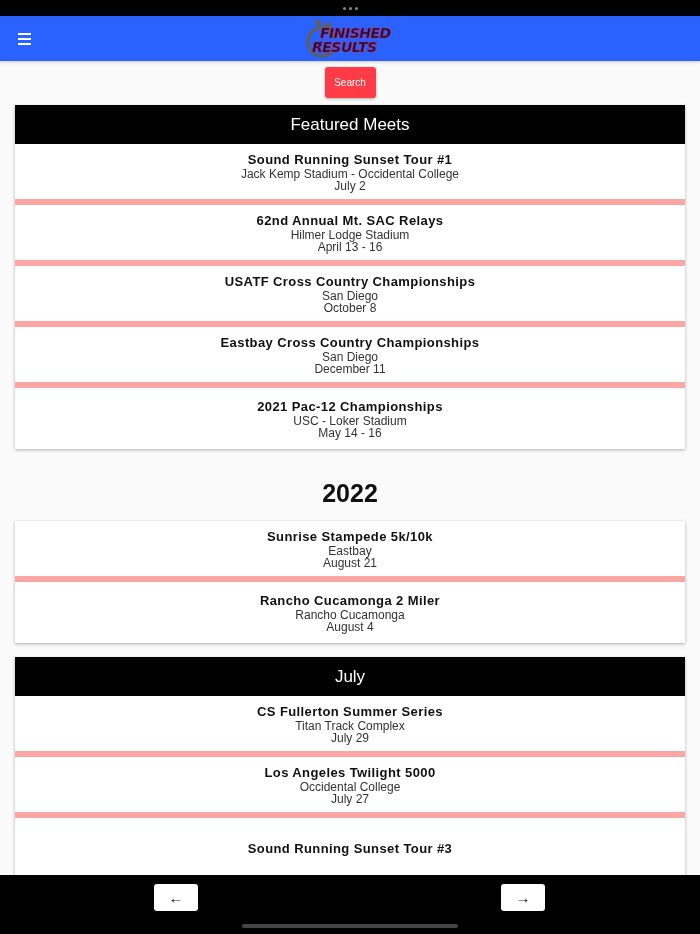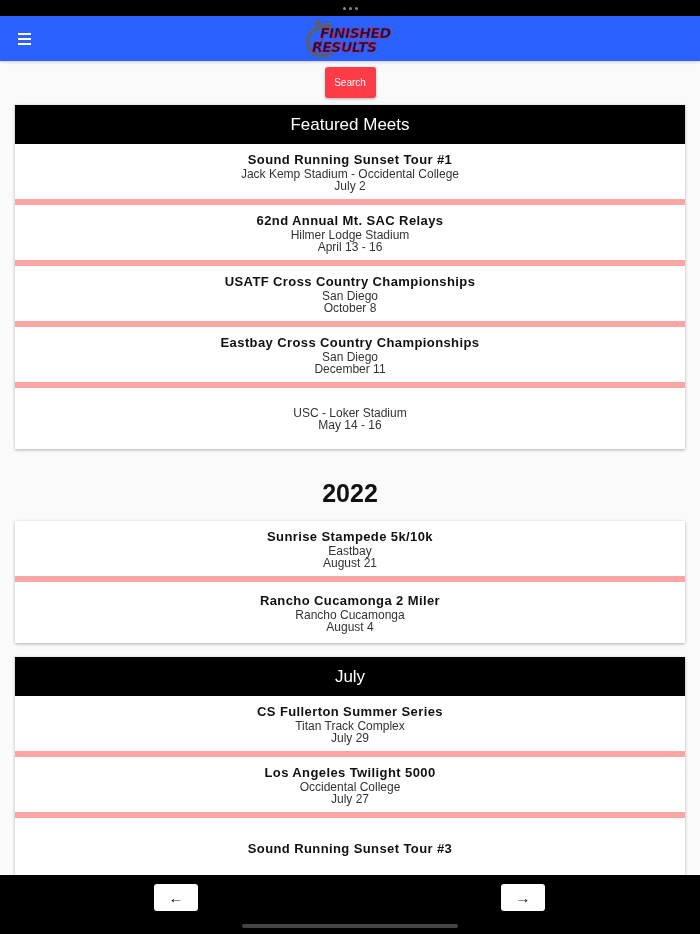--- a/index.html
+++ b/index.html
@@ -81,20 +81,21 @@
       <div class="meet-name">USATF Cross Country Championships</div>
       <div class="meet-venue">San Diego</div>
       <div class="meet-date">October 8</div>
     </div>
     <div class="meet">
       <div class="meet-name">Eastbay Cross Country Championships</div>
       <div class="meet-venue">San Diego</div>
       <div class="meet-date">December 11</div>
     </div>
     <div class="meet">
+      <div class="meet-name">2021 Pac-12 Championships</div>
       <div class="meet-venue">USC - Loker Stadium</div>
       <div class="meet-date">May 14 - 16</div>
     </div>
   </div>
 
   <div class="year">2022</div>
 
   <div class="card">
     <div class="meet">
       <div class="meet-name">Sunrise Stampede 5k/10k</div>

